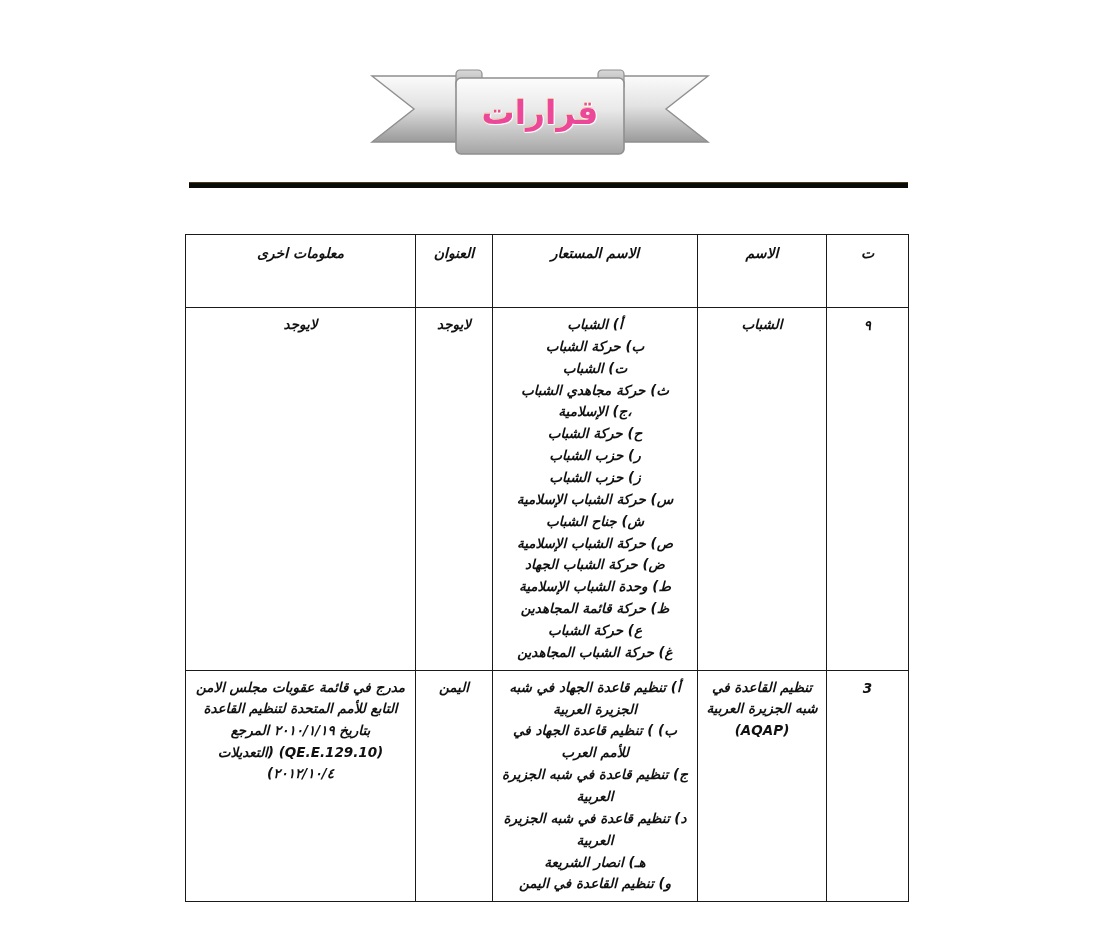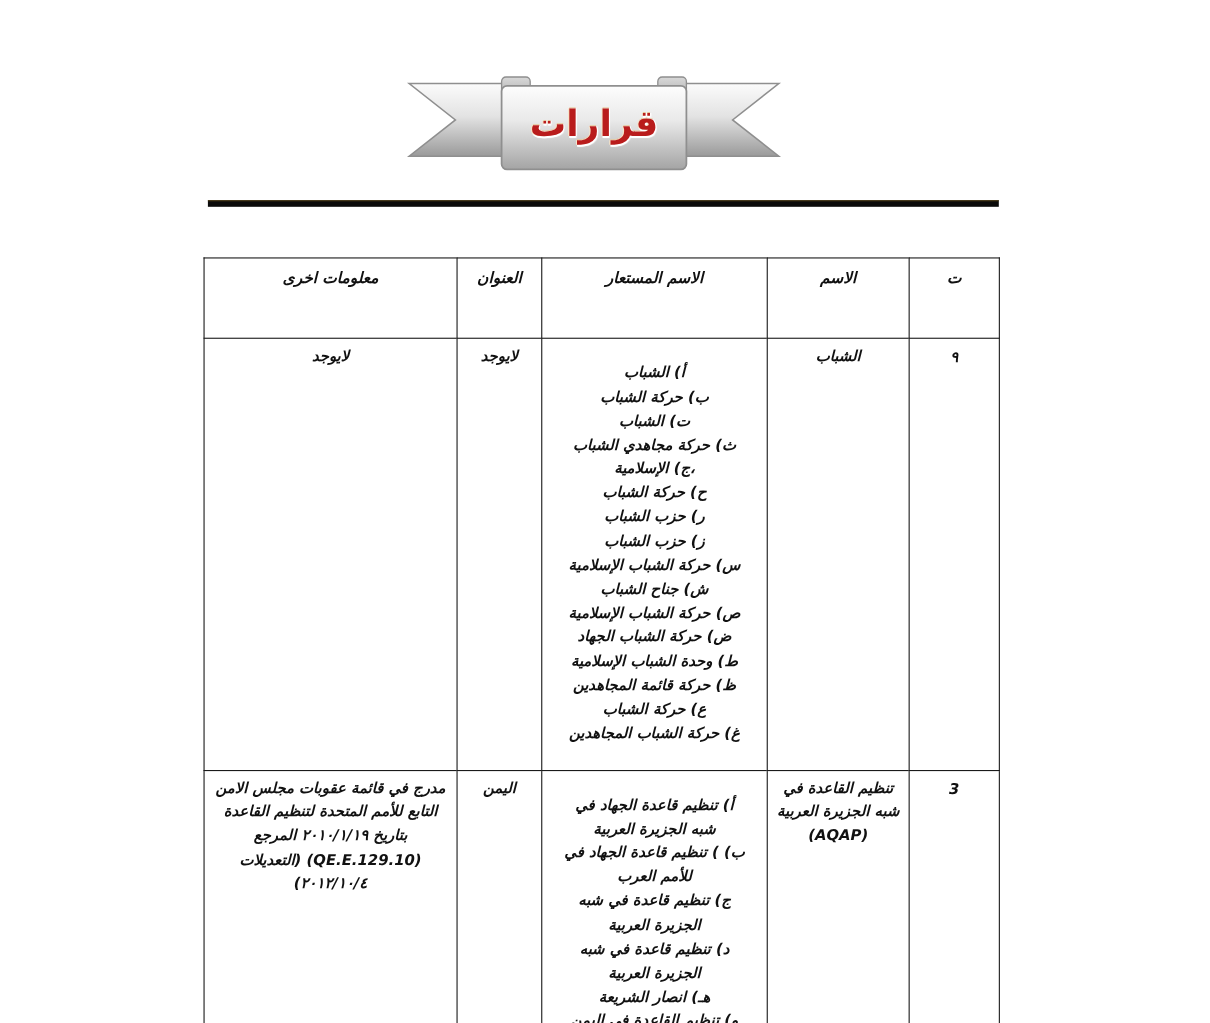--- a/index.html
+++ b/index.html
@@ -46,21 +46,21 @@
     left: 0;
     top: 0;
     width: 340px;
     height: 100px;
     display: flex;
     align-items: center;
     justify-content: center;
     font-family: "DejaVu Sans", "Liberation Sans", sans-serif;
     font-size: 33px;
     font-weight: bold;
-    color: #b91c1c;
+    color: #ec4899;
     letter-spacing: 0px;
     text-shadow:
        1px  0px 0px #ffffff,
       -1px  0px 0px #f6e3c8,
        0px  1px 0px #ffffff,
        0px -1px 0px #e8c89a,
        1px  1px 1px rgba(255,255,255,0.85);
     padding-bottom: 4px;
     box-sizing: border-box;
   }
@@ -109,21 +109,21 @@
   
   .col-seq     { width: 82px; }
   .col-name    { width: 129px; }
   .col-alias   { width: 205px; }
   .col-address { width: 77px; }
   .col-info    { width: 230px; }
 
   .cell-top { vertical-align: top; }
 
   .alias-list {
-    margin: 15px;
+    margin: 0;
     padding: 0;
     list-style: none;
   }
   .alias-list li {
     margin: 0;
     padding: 0;
     text-align: center;
     line-height: 1.62;
   }
 

